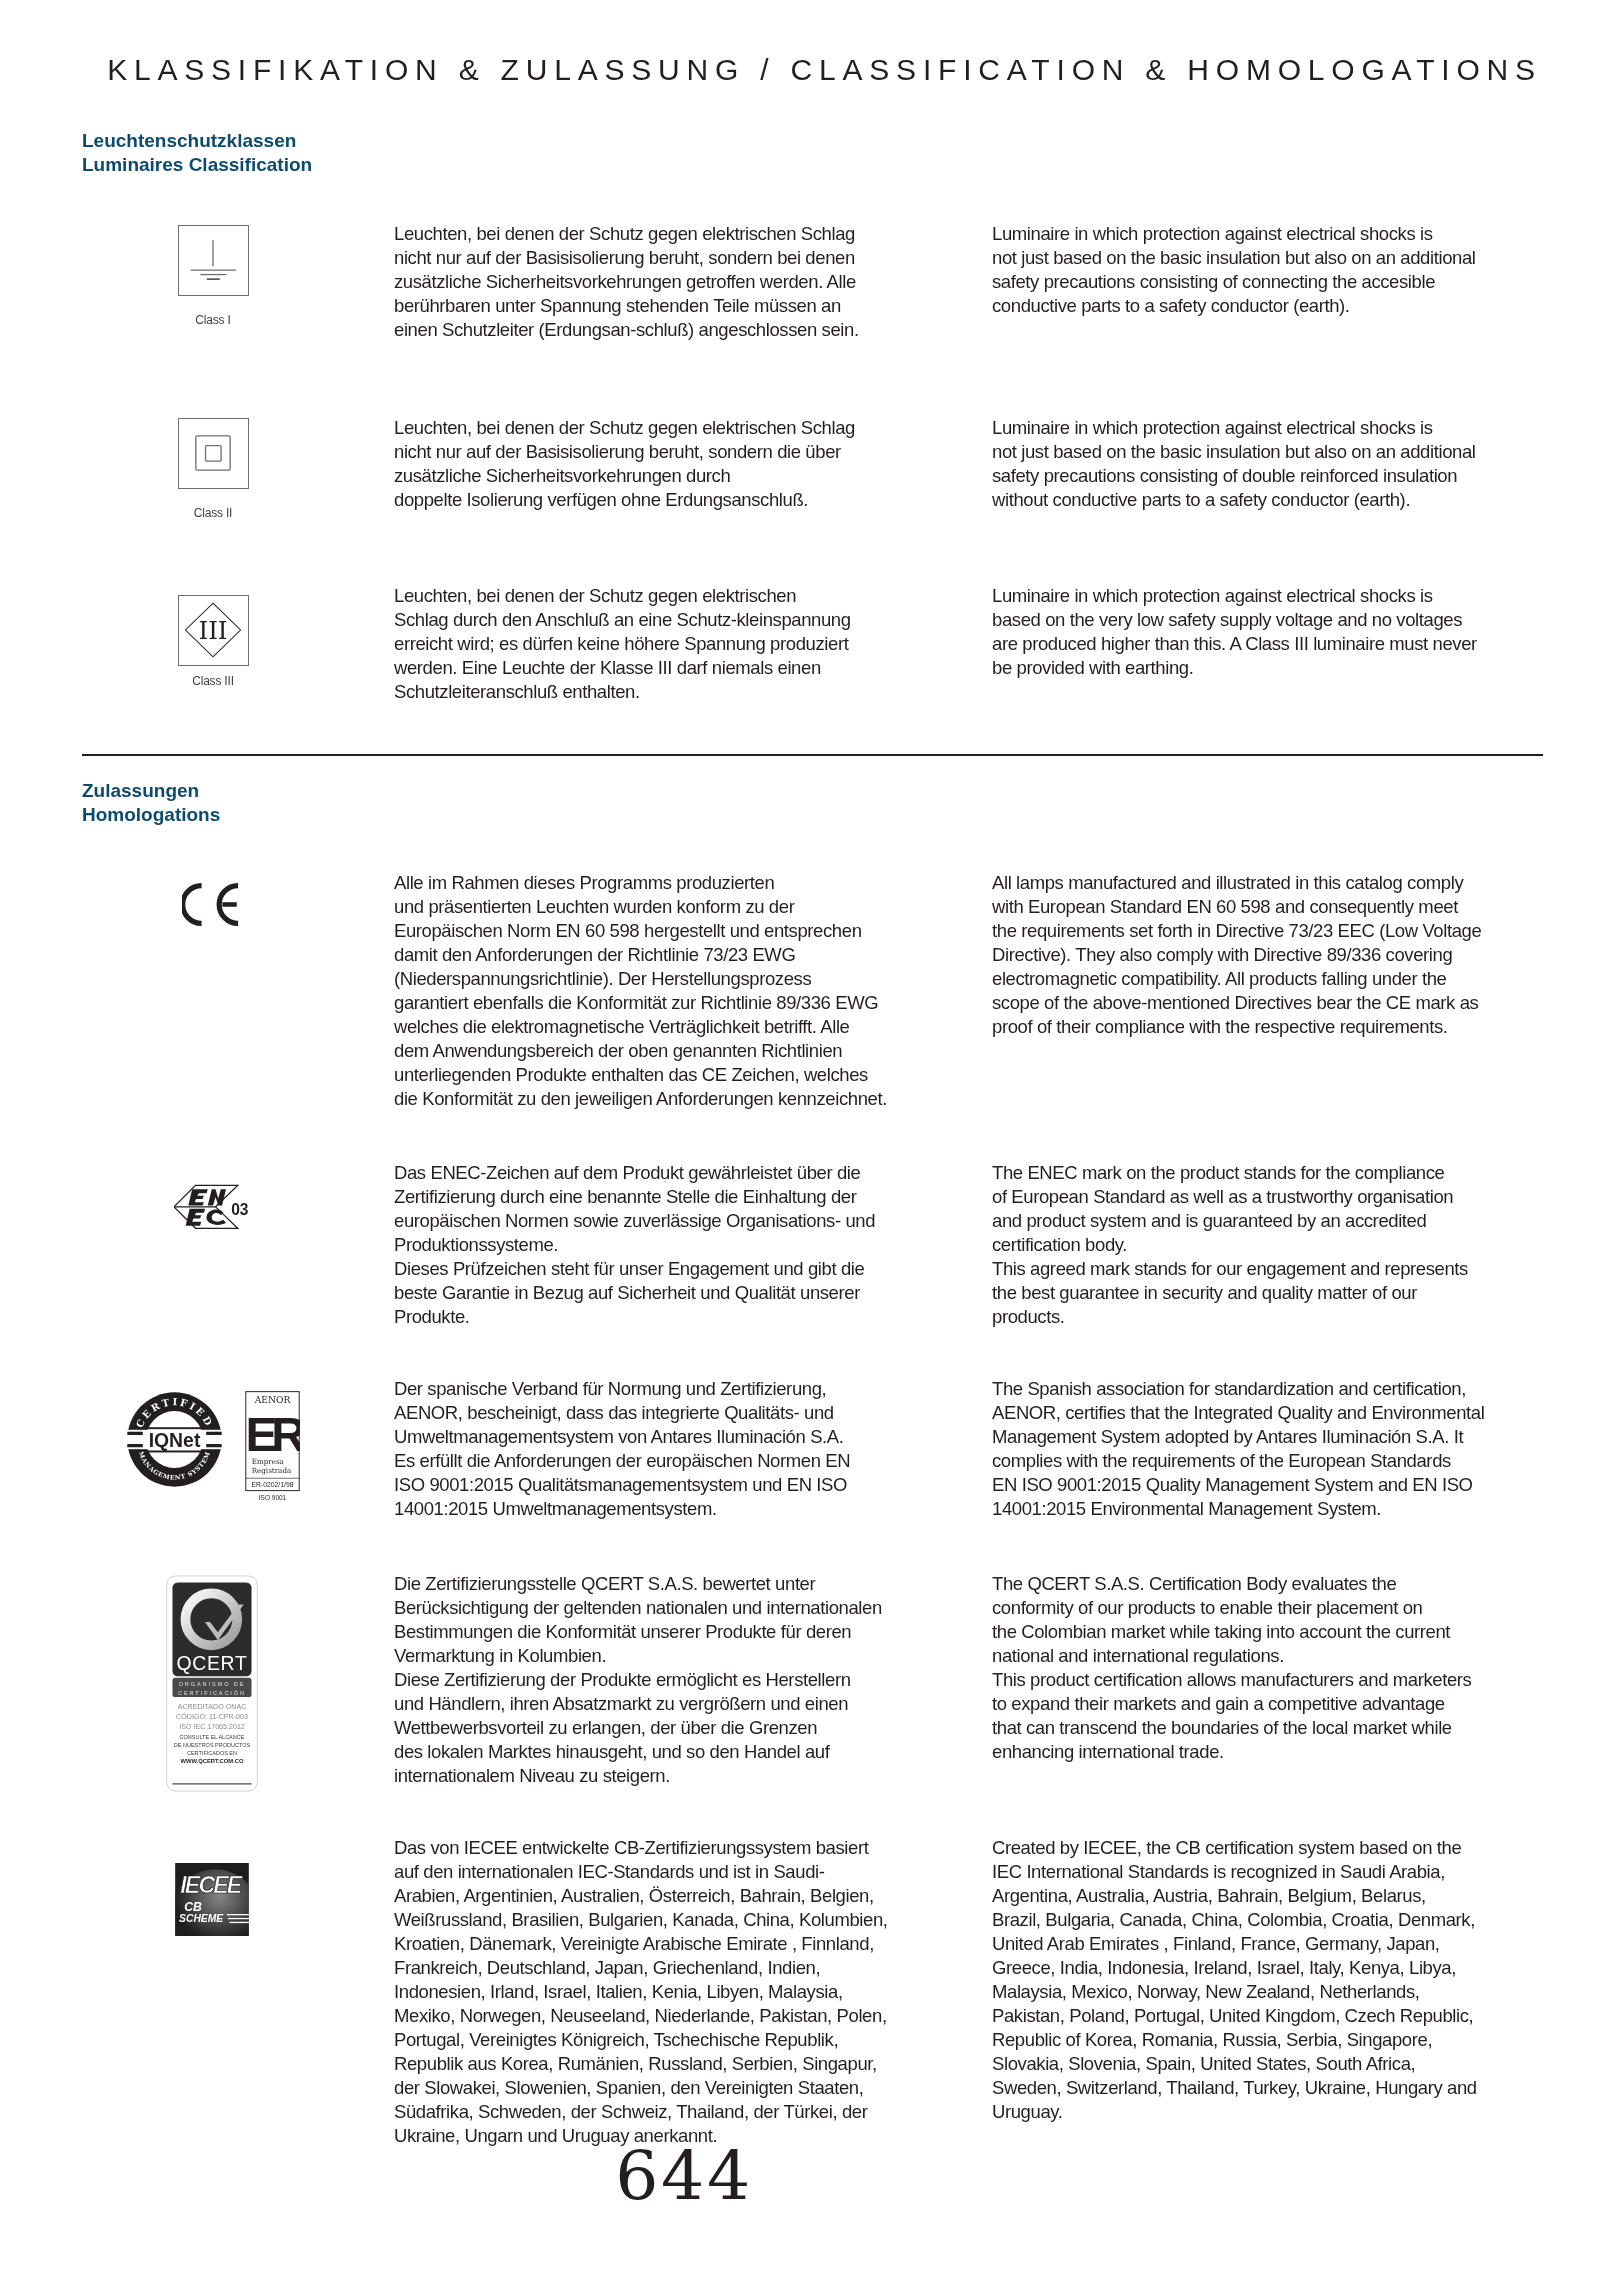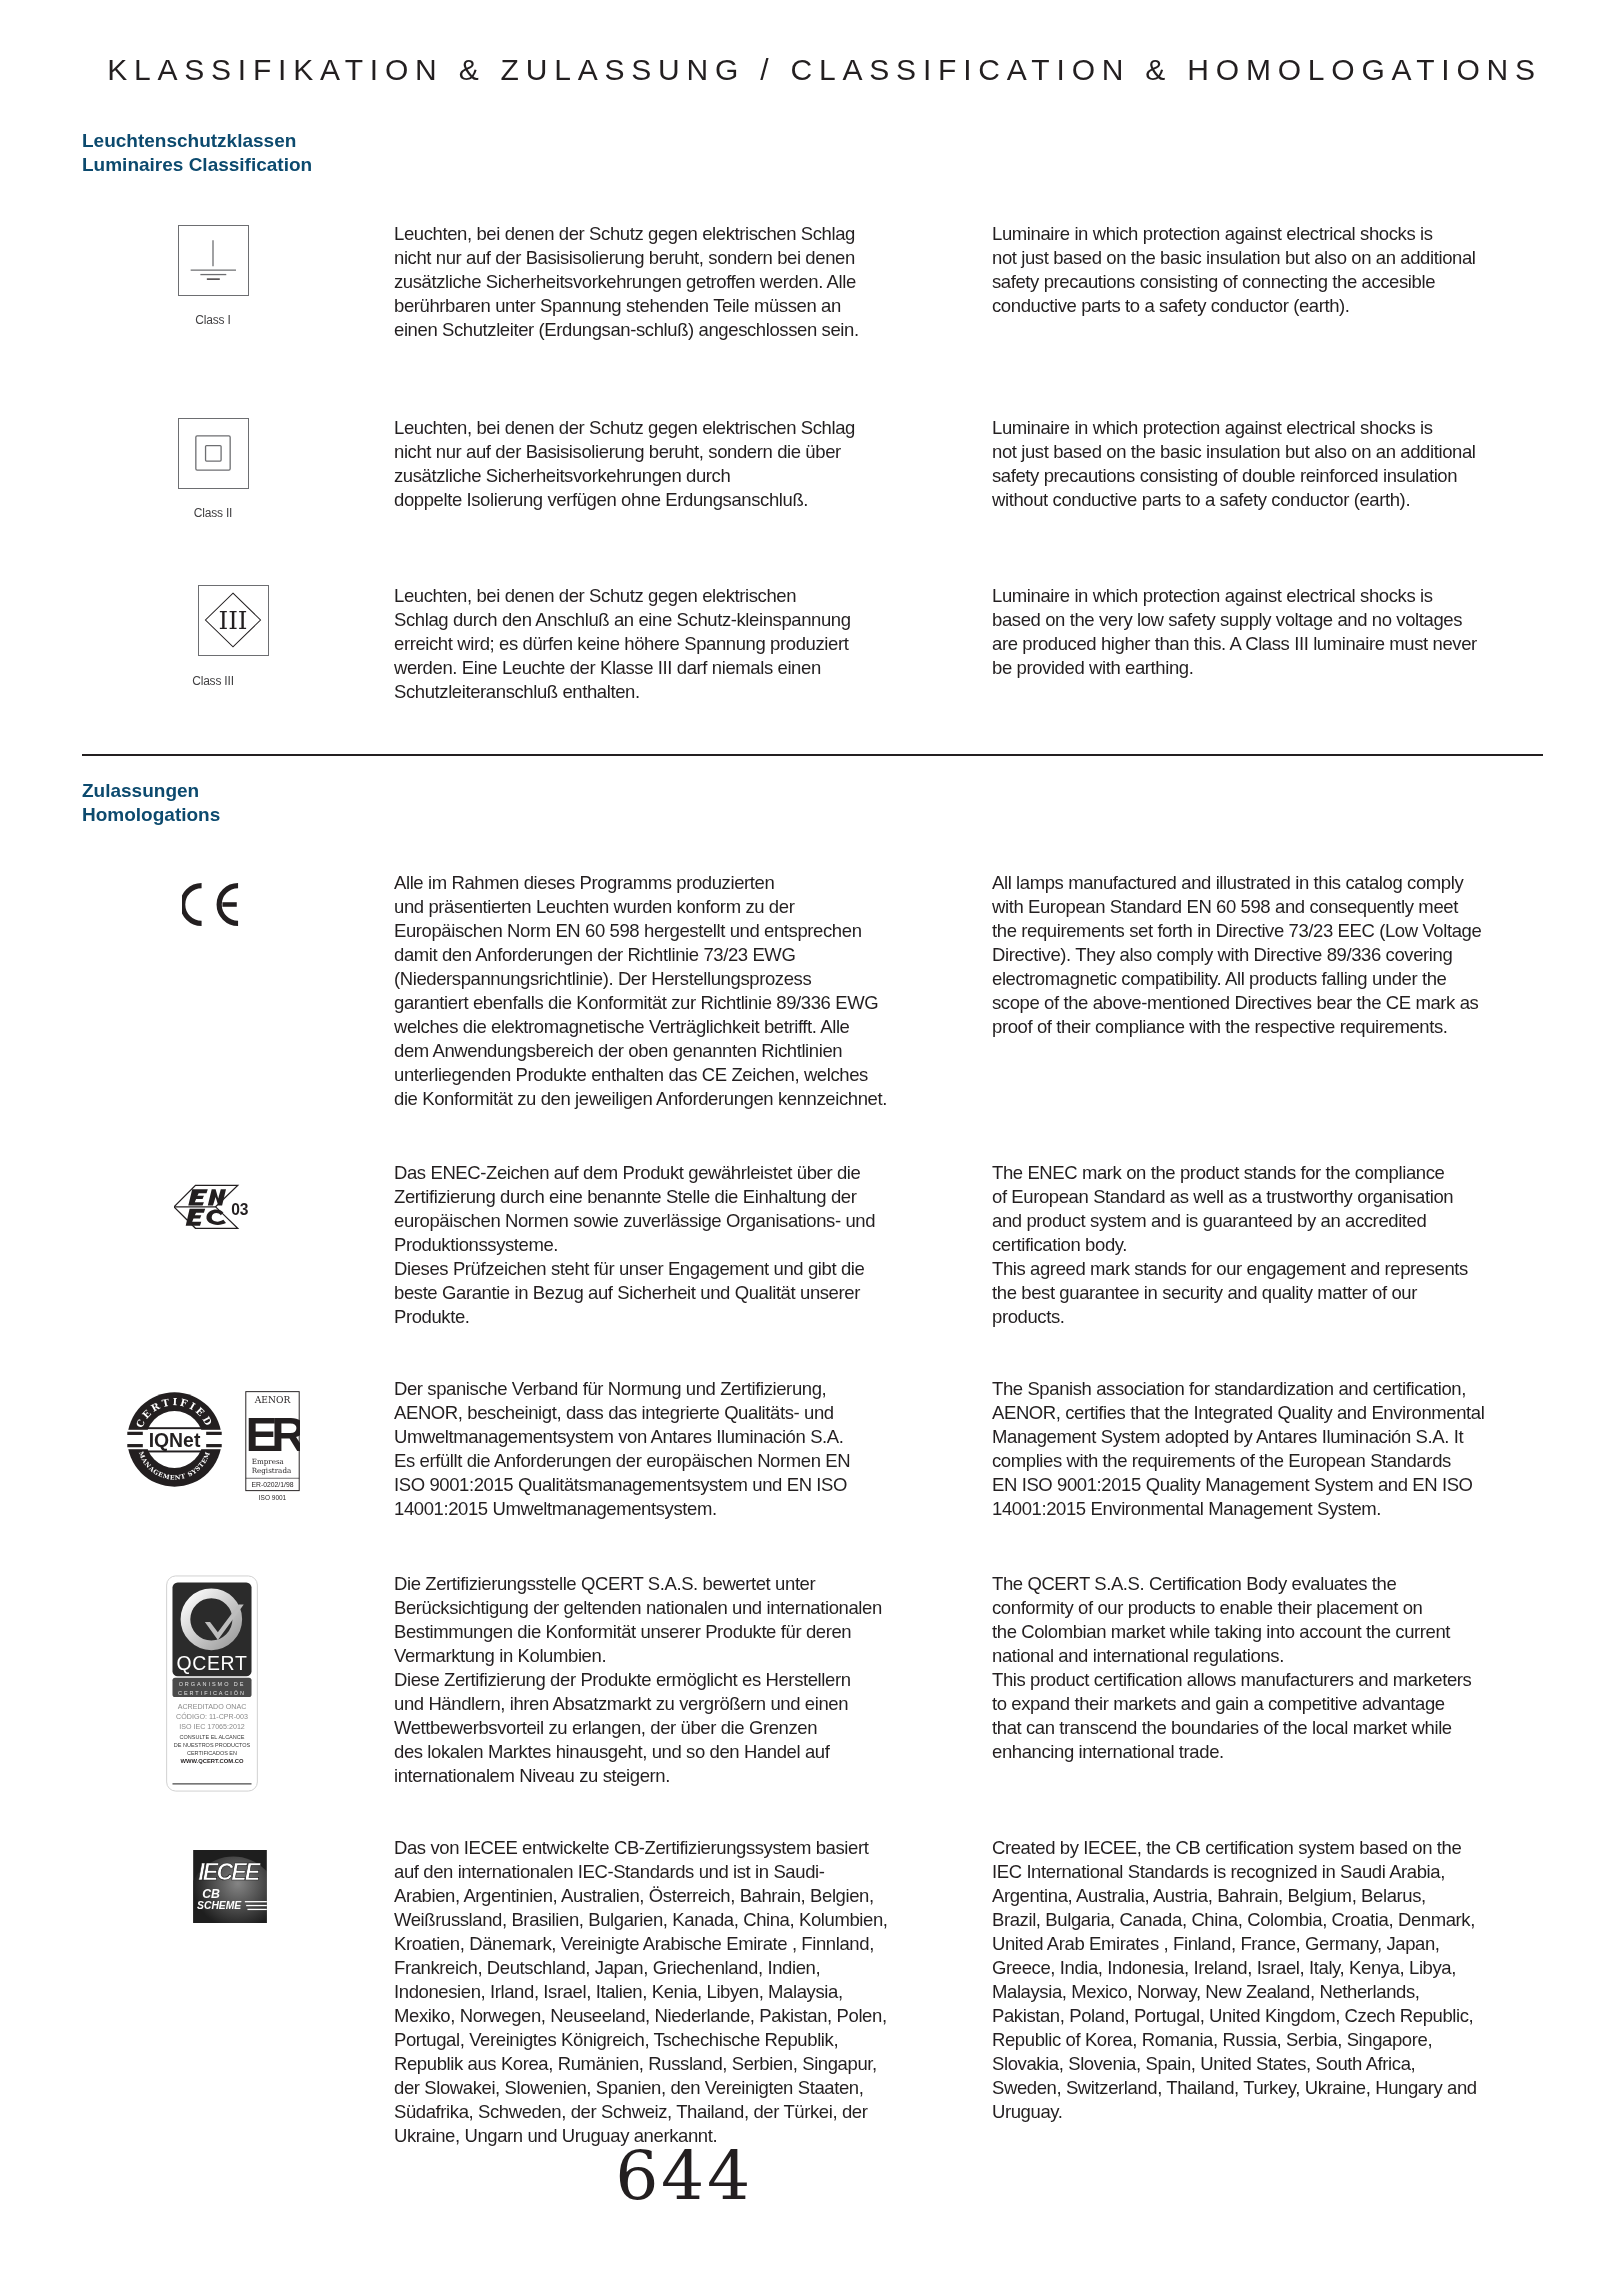--- a/index.html
+++ b/index.html
@@ -83,21 +83,21 @@
   <div class="col-en">
     <div>Luminaire in which protection against electrical shocks is</div>
     <div>not just based on the basic insulation but also on an additional</div>
     <div>safety precautions consisting of double reinforced insulation</div>
     <div>without conductive parts to a safety conductor (earth).</div>
   </div>
 </div>
 
 <div class="row" style="top:584px;">
   <div class="icon-cell">
-    <div class="class-icon" style="top:1px;margin-left:20px;">
+    <div class="class-icon" style="top:11px;">
       <svg width="68" height="68" viewBox="0 0 105 105">
         <polygon points="52.5,11 95,52.5 52.5,94 10,52.5" fill="none" stroke="#231f20" stroke-width="1.6"></polygon>
         <text x="52.5" y="66" text-anchor="middle" font-family="DejaVu Serif, serif" font-size="38" fill="#231f20">III</text>
       </svg>
     </div>
     <div class="class-label" style="top:90px; left:-11px;">Class III</div>
   </div>
   <div class="col-de">
     <div>Leuchten, bei denen der Schutz gegen elektrischen</div>
     <div>Schlag durch den Anschluß an eine Schutz-kleinspannung</div>
@@ -287,21 +287,21 @@
     <div>national and international regulations.</div>
     <div>This product certification allows manufacturers and marketers</div>
     <div>to expand their markets and gain a competitive advantage</div>
     <div>that can transcend the boundaries of the local market while</div>
     <div>enhancing international trade.</div>
   </div>
 </div>
 
 <div class="row" style="top:1836px;">
   <div class="icon-cell">
-    <div style="position:absolute; left:58px; top:14px;margin-left:18px;">
+    <div style="position:absolute; left:58px; top:27px;">
       <svg width="74" height="73" viewBox="0 0 114 113">
         <defs>
           <radialGradient id="ig" cx="0.55" cy="0.3" r="0.5">
             <stop offset="0" stop-color="#d9d9d9"></stop>
             <stop offset="1" stop-color="#1e1e1e"></stop>
           </radialGradient>
         </defs>
         <rect x="0" y="0" width="114" height="113" fill="#1e1e1e"></rect>
         <circle cx="62" cy="80" r="70" fill="url(#ig)" opacity="0.55"></circle>
         <text x="8" y="46" font-family="Liberation Sans, sans-serif" font-weight="bold" font-style="italic" font-size="36" fill="#ffffff" letter-spacing="-3" stroke="#1e1e1e" stroke-width="1">IECEE</text>

